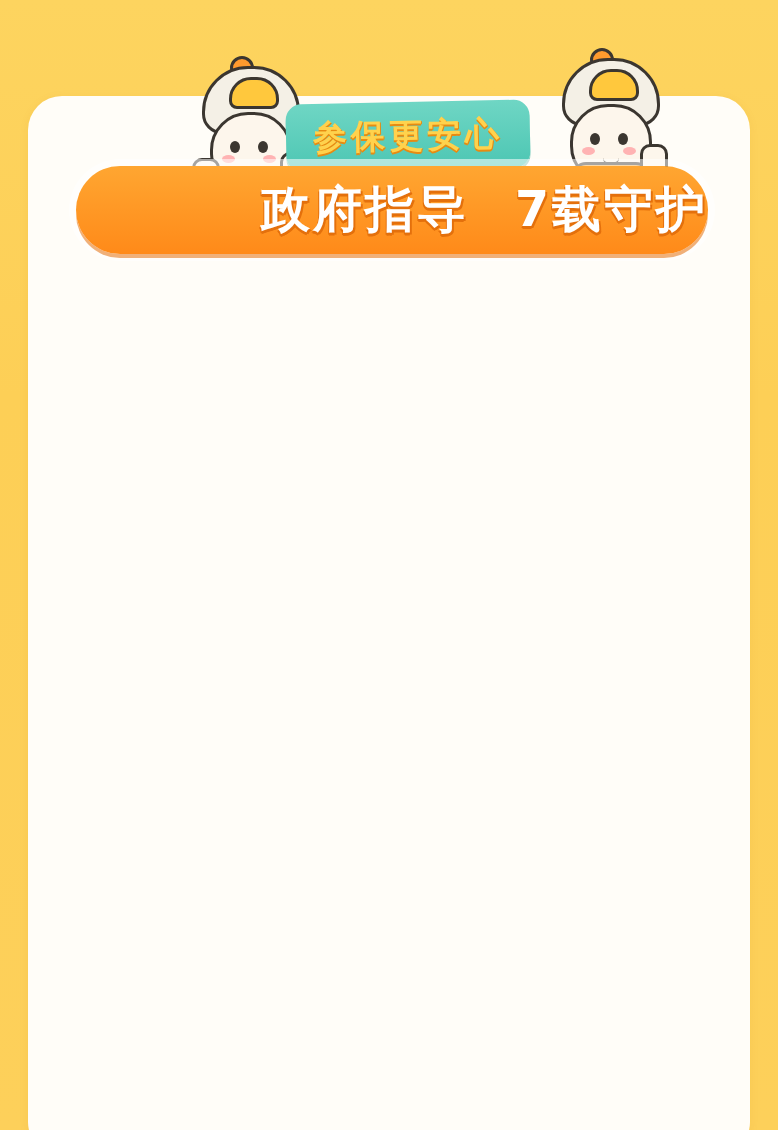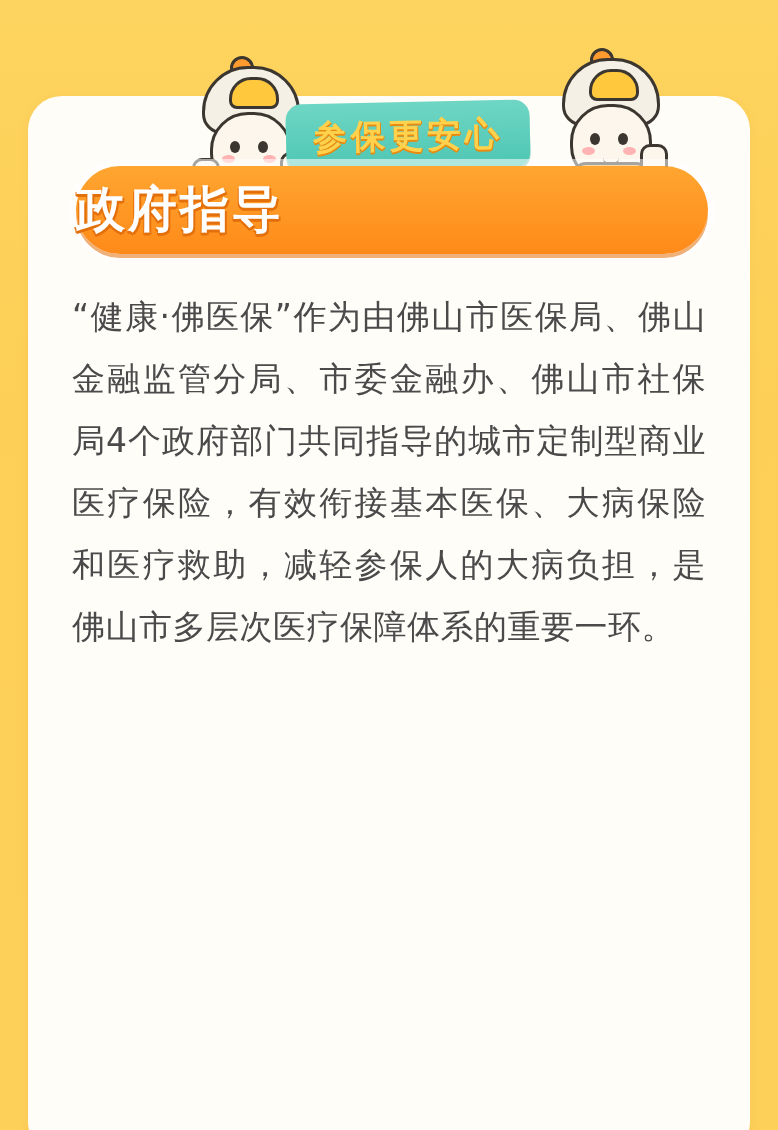--- a/index.html
+++ b/index.html
@@ -45,21 +45,21 @@
     position: absolute;
     left: 48px;
     top: 148px;
     width: 632px;
     height: 88px;
     border-radius: 44px;
     background: linear-gradient(180deg, #ffa631 0%, #ff8a19 100%);
     box-shadow: 0 4px 0 rgba(228,112,12,0.55), 0 0 0 7px rgba(255,255,255,0.55);
     display: flex;
     align-items: center;
-    justify-content: space-between;
+    justify-content: flex-end;
     gap: 46px;
   }
   .slogan-text {
     font-family: "DejaVu Sans", "Liberation Sans", sans-serif;
     font-size: 49px;
     font-weight: bold;
     color: #ffffff;
     letter-spacing: 3px;
     text-shadow: 0 3px 0 #e4700c, 2px 2px 0 #e4700c, -1px 2px 0 #e4700c;
     white-space: nowrap;
@@ -228,21 +228,20 @@
   }
   .para:last-child { margin-bottom: 0; }
 </style>
 </head>
 <body>
 
 <div class="page">
 
   <div class="card">
     <div class="content">
-      <p class="para">“健康·佛医保”作为由佛山市医保局、佛山金融监管分局、市委金融办、佛山市社保局4个政府部门共同指导的城市定制型商业医疗保险，有效衔接基本医保、大病保险和医疗救助，减轻参保人的大病负担，是佛山市多层次医疗保障体系的重要一环。</p>
     </div>
   </div>
 
   <div class="banner">
 
     <div class="mascot left">
       <div class="lion-ball"></div>
       <div class="lion-head"></div>
       <div class="face">
         <div class="eye l"></div>
@@ -268,16 +267,17 @@
       <div class="body-right"></div>
       <div class="hand b"></div>
     </div>
 
     <div class="sub-badge">
       <span class="sub-text">参保更安心</span>
     </div>
 
     <div class="slogan-pill">
       <span class="slogan-text">政府指导</span>
+      <span class="slogan-text">7载守护</span>
     </div>
 
   </div>
 </div>
 
 </body></html>

